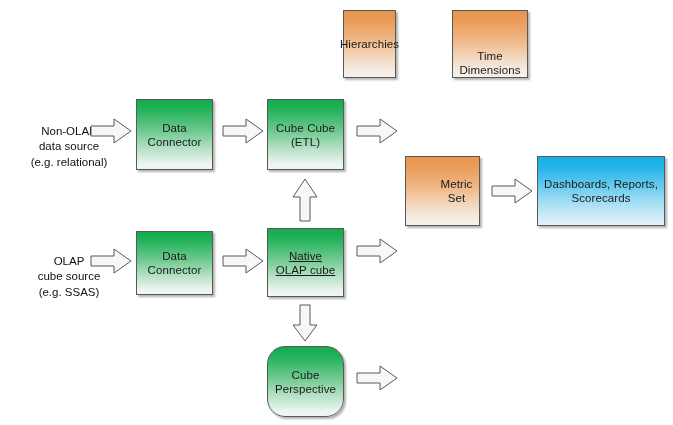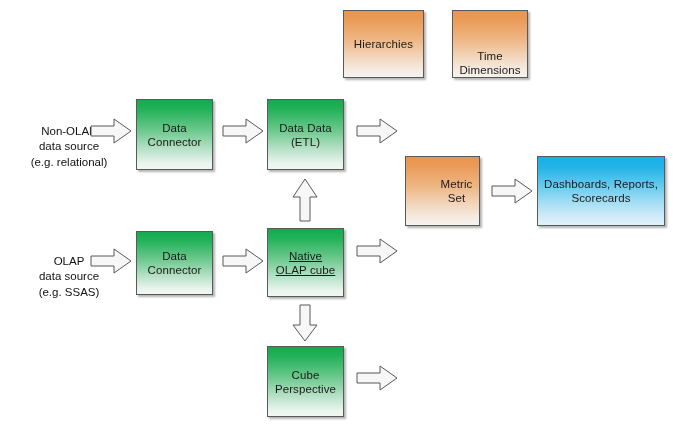--- a/index.html
+++ b/index.html
@@ -66,21 +66,21 @@
     fill: #f7f7f7;
     stroke: #58585a;
     stroke-width: 1;
   }
 </style>
 </head>
 <body>
 
 <div id="canvas">
 
-  <div class="node orange" style="left:343px; top:10px; width:81px; height:68px;">
+  <div class="node orange" style="left:343px; top:10px; width:53px; height:68px;">
     <span class="node-label">Hierarchies</span>
   </div>
 
   <div class="node orange" style="left:452px; top:10px; width:76px; height:68px;align-items:flex-end;">
     <span class="node-label">Time
 Dimensions</span>
   </div>
 
   <div class="textlabel" style="left:8px; top:108px; width:122px;">
     <span>Non-OLAP
@@ -103,21 +103,21 @@
 
   <div class="arrow" style="left:222px; top:118px;">
     <svg width="42" height="26" viewBox="0 0 42 26" aria-hidden="true">
       <g>
         <path class="head" d="M1 8 L24 8 L24 1 L41 13 L24 25 L24 18 L1 18 Z"></path>
       </g>
     </svg>
   </div>
 
   <div class="node green" style="left:267px; top:99px; width:77px; height:71px;">
-    <span class="node-label">Data Data
+    <span class="node-label">Cube Cube
 (ETL)</span>
   </div>
 
   <div class="arrow" style="left:356px; top:118px;">
     <svg width="42" height="26" viewBox="0 0 42 26" aria-hidden="true">
       <g>
         <path class="head" d="M1 8 L24 8 L24 1 L41 13 L24 25 L24 18 L1 18 Z"></path>
       </g>
     </svg>
   </div>
@@ -142,21 +142,21 @@
   <div class="arrow" style="left:292px; top:178px;">
     <svg width="26" height="44" viewBox="0 0 26 44" aria-hidden="true">
       <g>
         <path class="head" d="M8 43 L8 19 L1 19 L13 1 L25 19 L18 19 L18 43 Z"></path>
       </g>
     </svg>
   </div>
 
   <div class="textlabel" style="left:8px; top:238px; width:122px;">
     <span>OLAP
-data source
+cube source
 (e.g. SSAS)</span>
   </div>
 
   <div class="arrow" style="left:90px; top:248px;">
     <svg width="42" height="26" viewBox="0 0 42 26" aria-hidden="true">
       <g>
         <path class="head" d="M1 8 L24 8 L24 1 L41 13 L24 25 L24 18 L1 18 Z"></path>
       </g>
     </svg>
   </div>
@@ -188,21 +188,21 @@
   </div>
 
   <div class="arrow" style="left:292px; top:304px;">
     <svg width="26" height="38" viewBox="0 0 26 38" aria-hidden="true">
       <g>
         <path class="head" d="M8 1 L18 1 L18 21 L25 21 L13 37 L1 21 L8 21 Z"></path>
       </g>
     </svg>
   </div>
 
-  <div class="node green" style="left:267px; top:346px; width:77px; height:71px;">
+  <div class="node green" style="left:267px; top:346px; width:77px; height:71px;border-radius:18px;">
     <span class="node-label">Cube
 Perspective</span>
   </div>
 
   <div class="arrow" style="left:356px; top:365px;">
     <svg width="42" height="26" viewBox="0 0 42 26" aria-hidden="true">
       <g>
         <path class="head" d="M1 8 L24 8 L24 1 L41 13 L24 25 L24 18 L1 18 Z"></path>
       </g>
     </svg>

